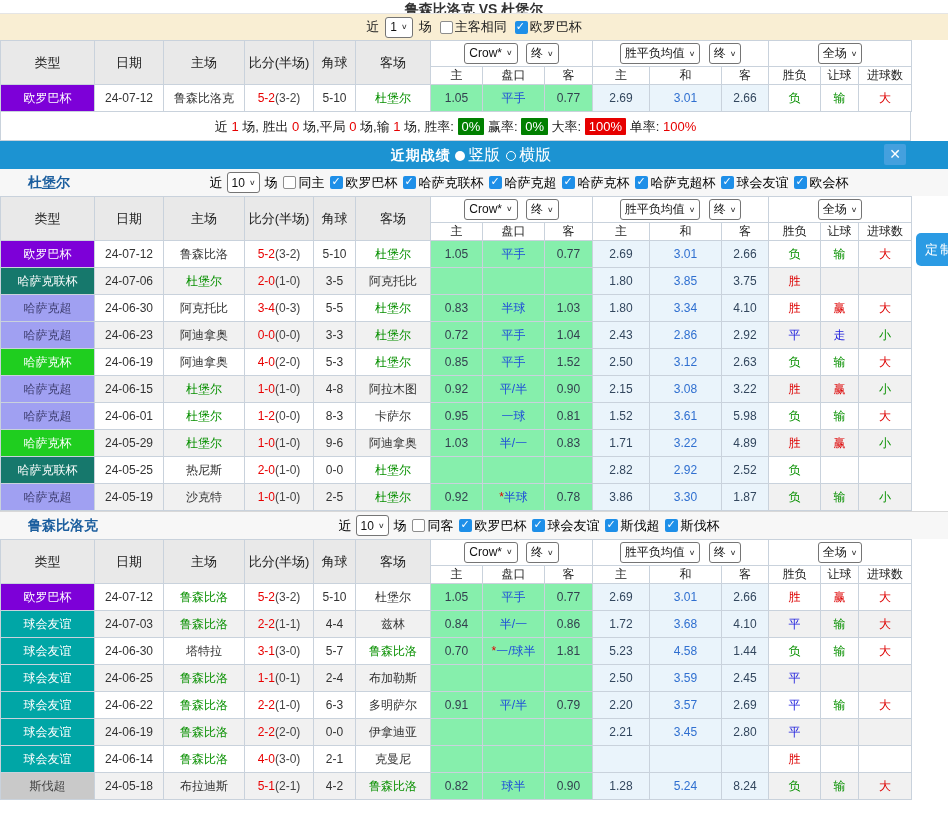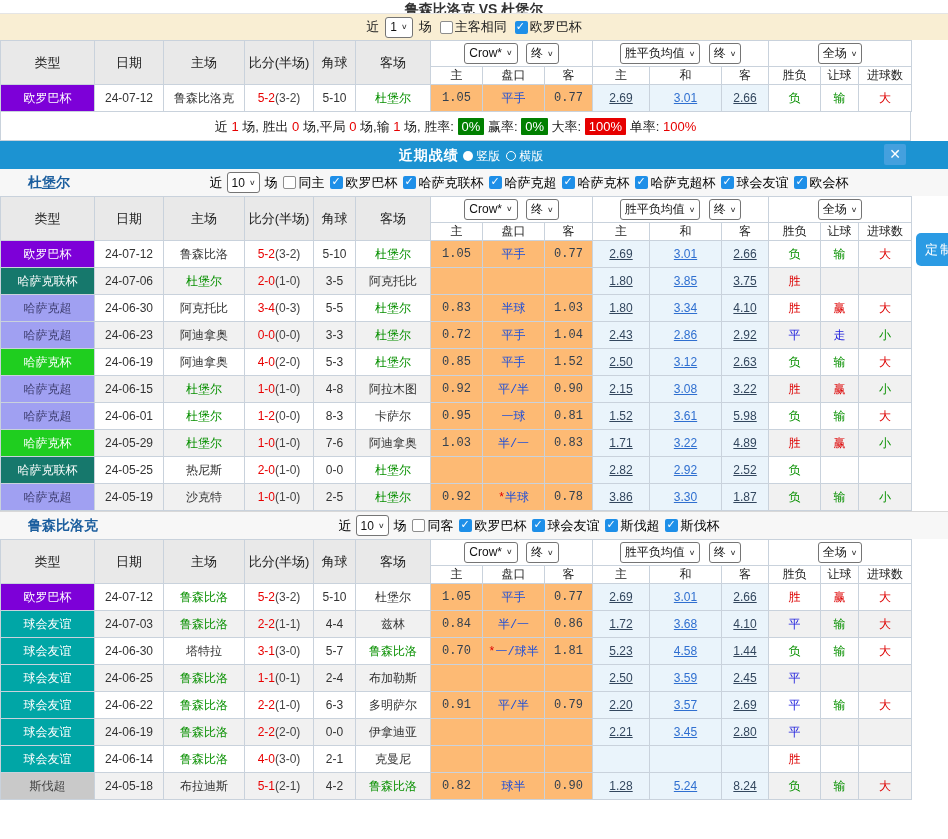--- a/index.html
+++ b/index.html
@@ -8,21 +8,21 @@
 
   
   .sliver{height:13px;overflow:hidden;text-align:center;border-bottom:1px solid #e5e5e5;}
   .sliver span{display:inline-block;margin-top:-9px;font-size:14px;color:#333;font-weight:bold;line-height:20px;}
 
   
   .bar{position:relative;background:#1c93d2;color:#fff;text-align:center;}
   .bar1{height:20px;line-height:20px;}
   .bar2{height:28px;line-height:28px;}
   .bar .title{font-weight:bold;font-size:14px;letter-spacing:1px;}
-  .bar .opt-label{font-size:12px;margin:0 6px 4px 3px;}
+  .bar .opt-label{font-size:16px;margin:0 6px 4px 3px;}
   .radio{display:inline-block;width:10px;height:10px;border-radius:50%;vertical-align:-1px;}
   .radio.on{background:#fff;}
   .radio.off{border:1px solid #fff;width:8px;height:8px;}
   .close-btn{position:absolute;right:42px;top:3px;width:22px;height:21px;line-height:21px;
     background:#45a0de;color:#fff;font-weight:bold;font-size:14px;text-align:center;border-radius:2px;cursor:pointer;}
 
   
   .filter-row{display:flex;align-items:center;justify-content:center;font-size:13px;color:#222;gap:4px;}
   .filter1{height:26px;background:#f9eed3;}
   .sel{display:inline-flex;align-items:center;border:1px solid #757575;border-radius:3px;background:#fff;
@@ -41,22 +41,22 @@
 
   
   table.odds{border-collapse:collapse;table-layout:fixed;width:911px;}
   table.odds th,table.odds td{border:1px solid #c9d2dc;overflow:hidden;white-space:nowrap;text-align:center;padding:0 1px;box-sizing:border-box;}
   th.hl{background:#e9e9e9;font-size:13px;font-weight:normal;color:#222;}
   th.hg{background:#fff;height:26px;font-weight:normal;}
   th.hs{background:#fff;height:15px;font-size:12px;font-weight:normal;color:#222;}
   td{height:27px;font-size:12px;color:#333;background:#fff;}
   tr.alt td.p{background:#f1f1f1;}
   tr.alt td.res{background:#f1f1f1;}
-  td.od{background:#fdba74;color:#33404f;font-family:Liberation Mono, monospace;}
-  td.av{background:#eaf4fb;text-decoration:underline;}
+  td.od{background:#86efac;color:#33404f;}
+  td.av{background:#eaf4fb;}
   td.av.side{color:#33475e;}
   td.av.mid{color:#2f6fd0;}
   td.type{font-size:12px;}
   .lg-purple{background:#7d00d8 !important;color:#fff;}
   .lg-dteal{background:#16786c !important;color:#fff;}
   .lg-lpurple{background:#a0a0f2 !important;color:#3c3c6e;}
   .lg-green{background:#1fce1f !important;color:#fff;}
   .lg-teal{background:#00a6a6 !important;color:#fff;}
   .lg-gray{background:#c9c9c9 !important;color:#444;}
   .t-team{color:#089000;}
@@ -378,21 +378,21 @@
           <td class="av side">5.98</td>
           <td class="p res t-green">负</td>
           <td class="p res t-green">输</td>
           <td class="p res t-red">大</td>
         </tr>
         <tr class="mrow alt">
           <td class="type lg-green">哈萨克杯</td>
           <td class="p">24-05-29</td>
           <td class="p t-team">杜堡尔</td>
           <td class="p"><span class="t-score">1-0</span><span class="t-half">(1-0)</span></td>
-          <td class="p">7-6</td>
+          <td class="p">9-6</td>
           <td class="p">阿迪拿奥</td>
           <td class="od">1.03</td>
           <td class="od hcp">半/一</td>
           <td class="od">0.83</td>
           <td class="av side">1.71</td>
           <td class="av mid">3.22</td>
           <td class="av side">4.89</td>
           <td class="p res t-red">胜</td>
           <td class="p res t-red">赢</td>
           <td class="p res t-green">小</td>

